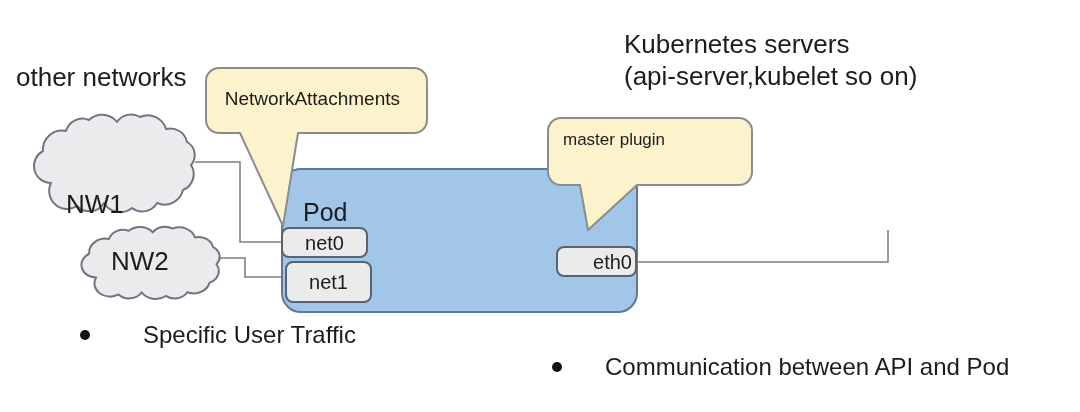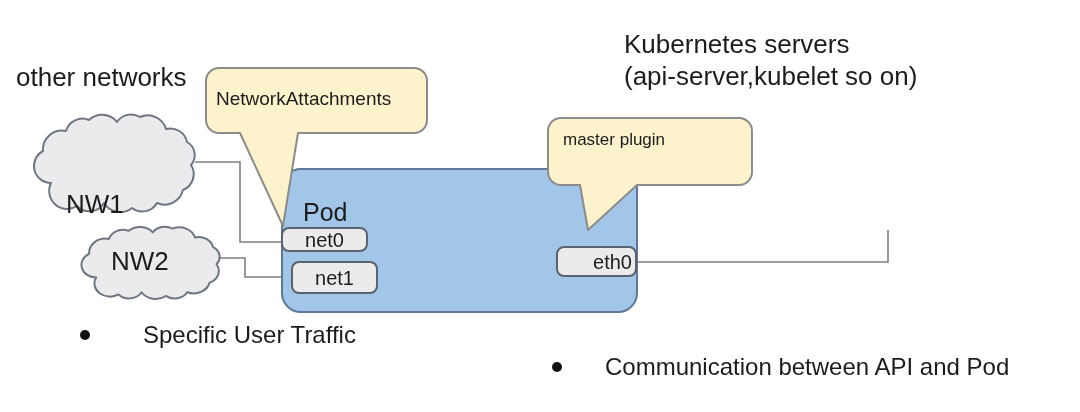--- a/index.html
+++ b/index.html
@@ -18,24 +18,24 @@
     left:281px;top:168px;width:357px;height:145px;
     background:#a2c6e8;border:2px solid #5f7897;border-radius:20px;
     box-sizing:border-box;
   }
   .pod-label{left:303px;top:190px;font-size:25px;margin-top:8px;}
   .iface{
     background:#ebebeb;border:2px solid #59636f;border-radius:8px;
     box-sizing:border-box;font-size:20px;display:flex;
     align-items:center;justify-content:center;line-height:1;
   }
-  .net0{left:281px;top:227px;width:87px;height:25px;}
-  .net1{left:291px;top:261px;width:87px;height:33px;}
+  .net0{left:281px;top:227px;width:87px;height:31px;}
+  .net1{left:285px;top:261px;width:87px;height:42px;}
   .eth0{left:556px;top:246px;width:81px;height:31px;padding-left:32px;}
-  .co1-text{left:206px;top:88px;width:194px;text-align:left;font-size:19px;margin-left:10px;}
+  .co1-text{left:206px;top:88px;width:194px;text-align:right;font-size:19px;}
   .co2-text{left:563px;top:128px;font-size:17px;line-height:24px;}
   .bullet{
     position:absolute;display:flex;align-items:center;height:26px;font-size:24px;text-align:right;
   }
   .bullet .dot{
     width:10px;height:10px;border-radius:50%;background:#111;flex:0 0 auto;
   }
   .b-left{left:80px;top:322px;}
   .b-left .dot{margin-right:53px;}
   .b-right1{left:552px;top:321px;}

